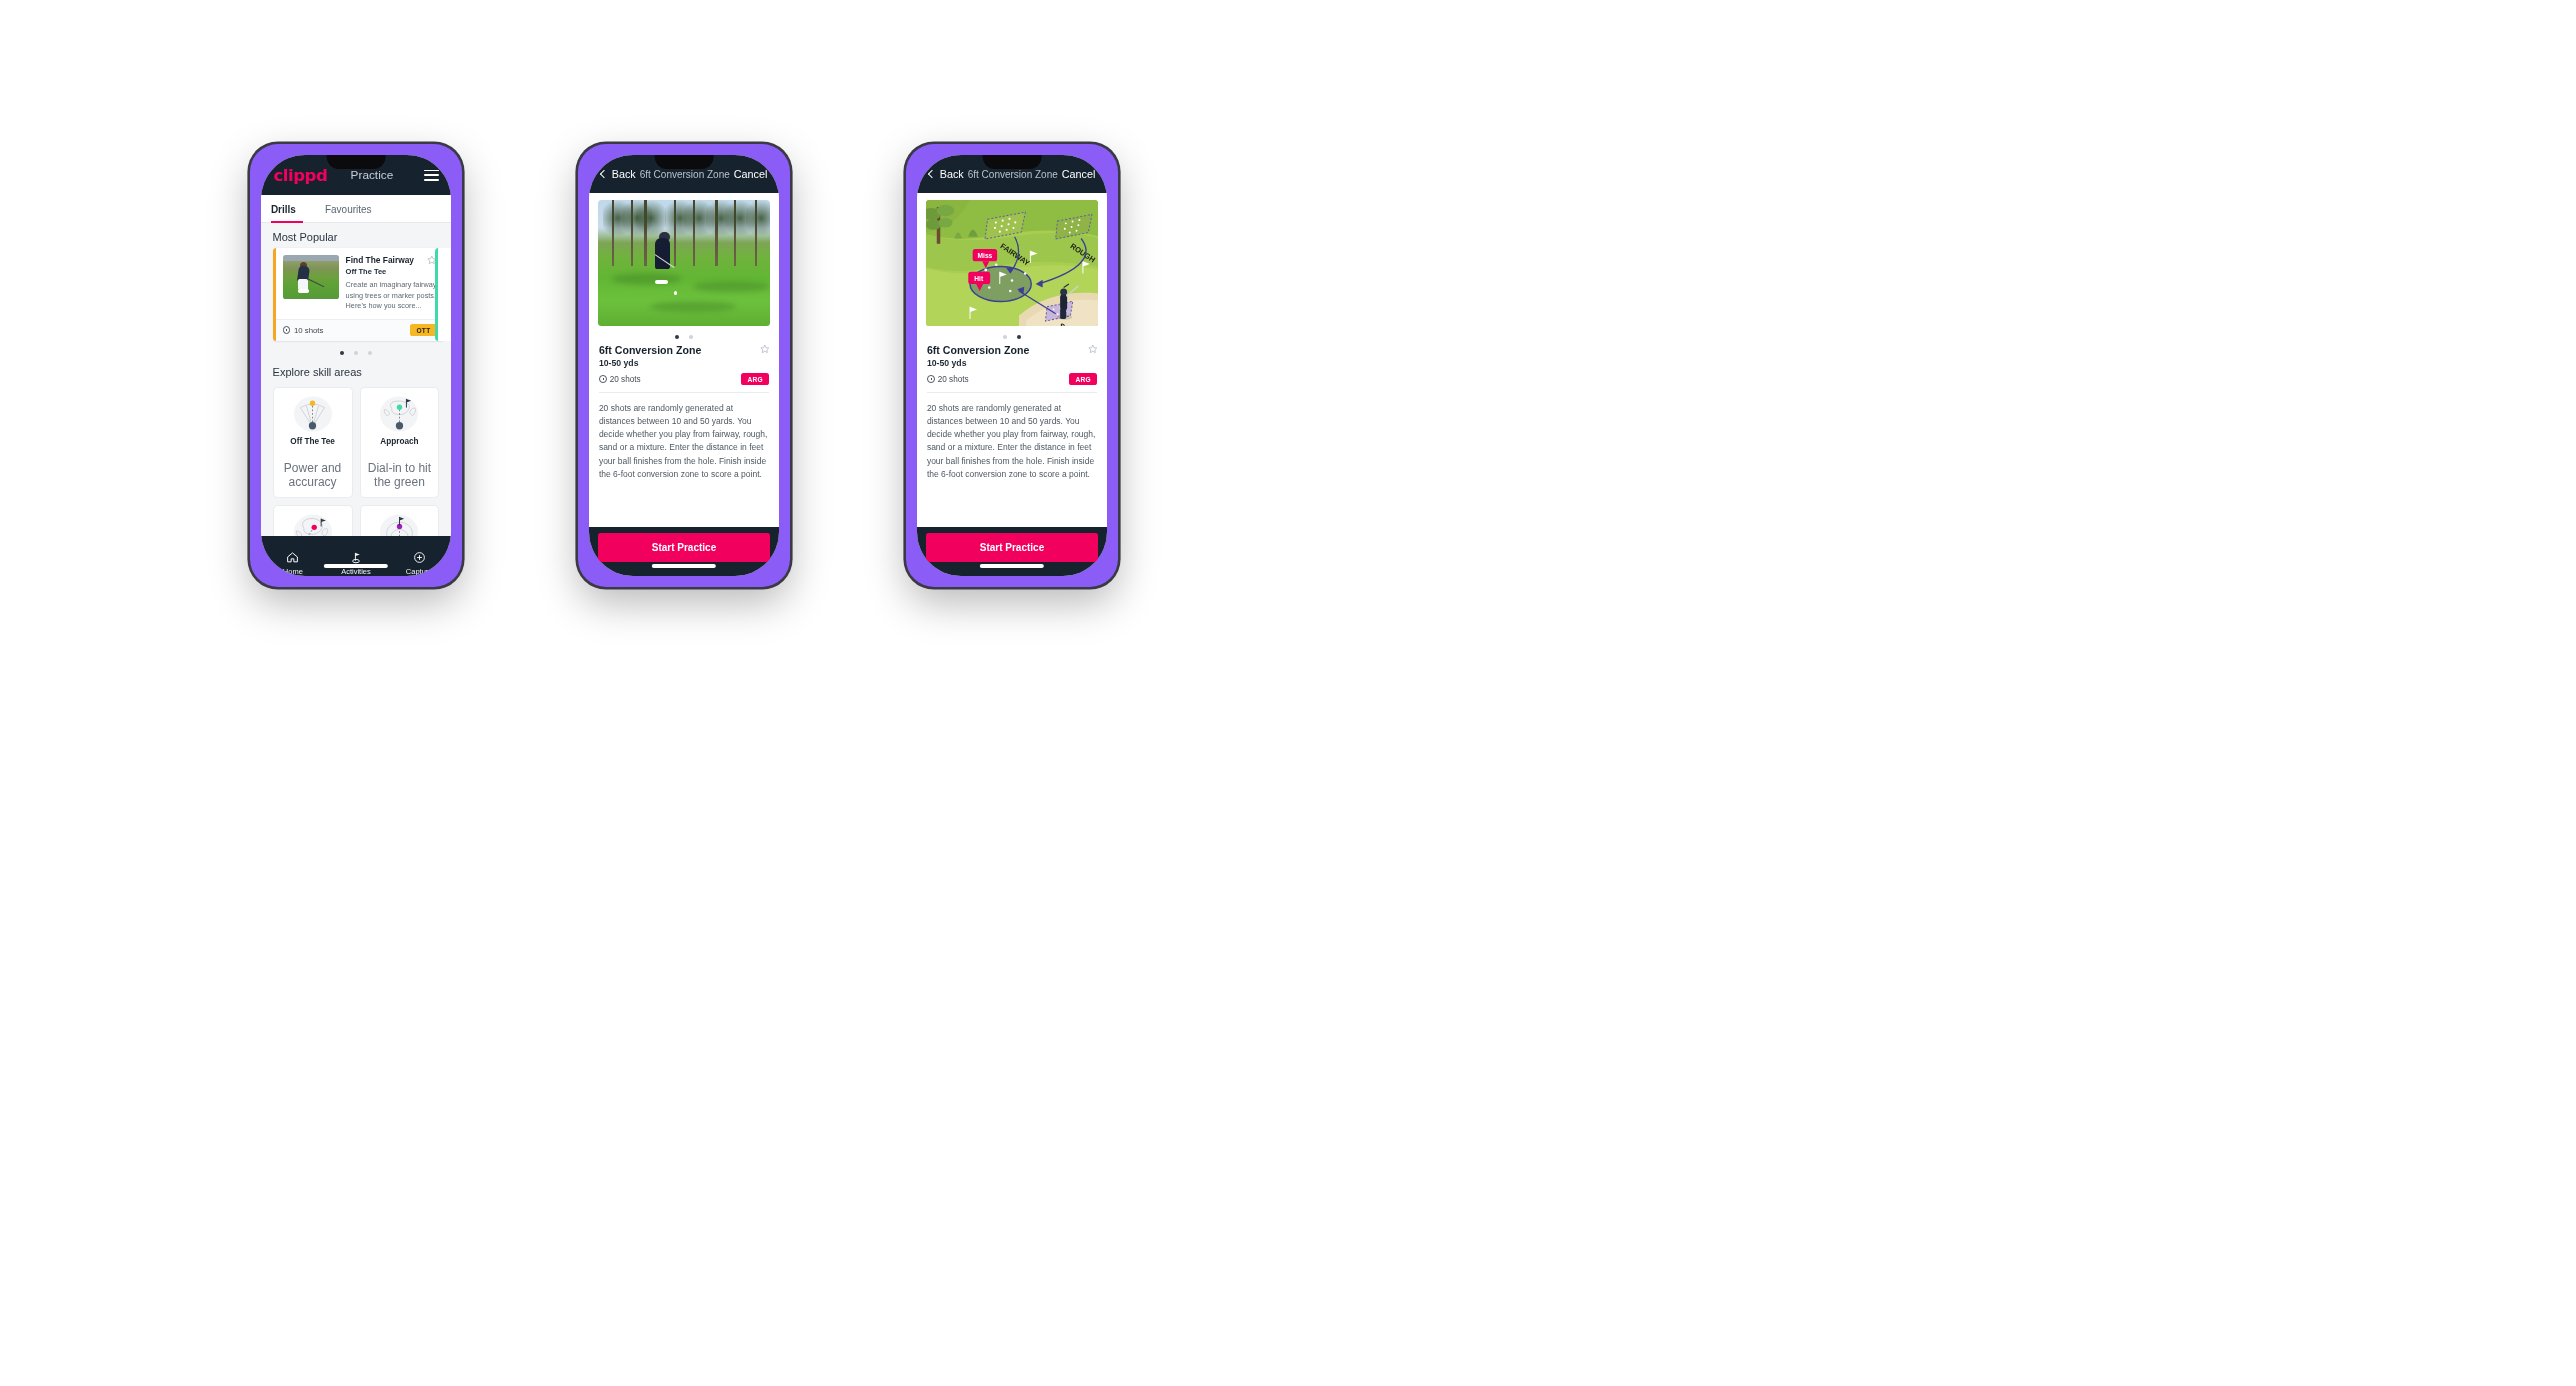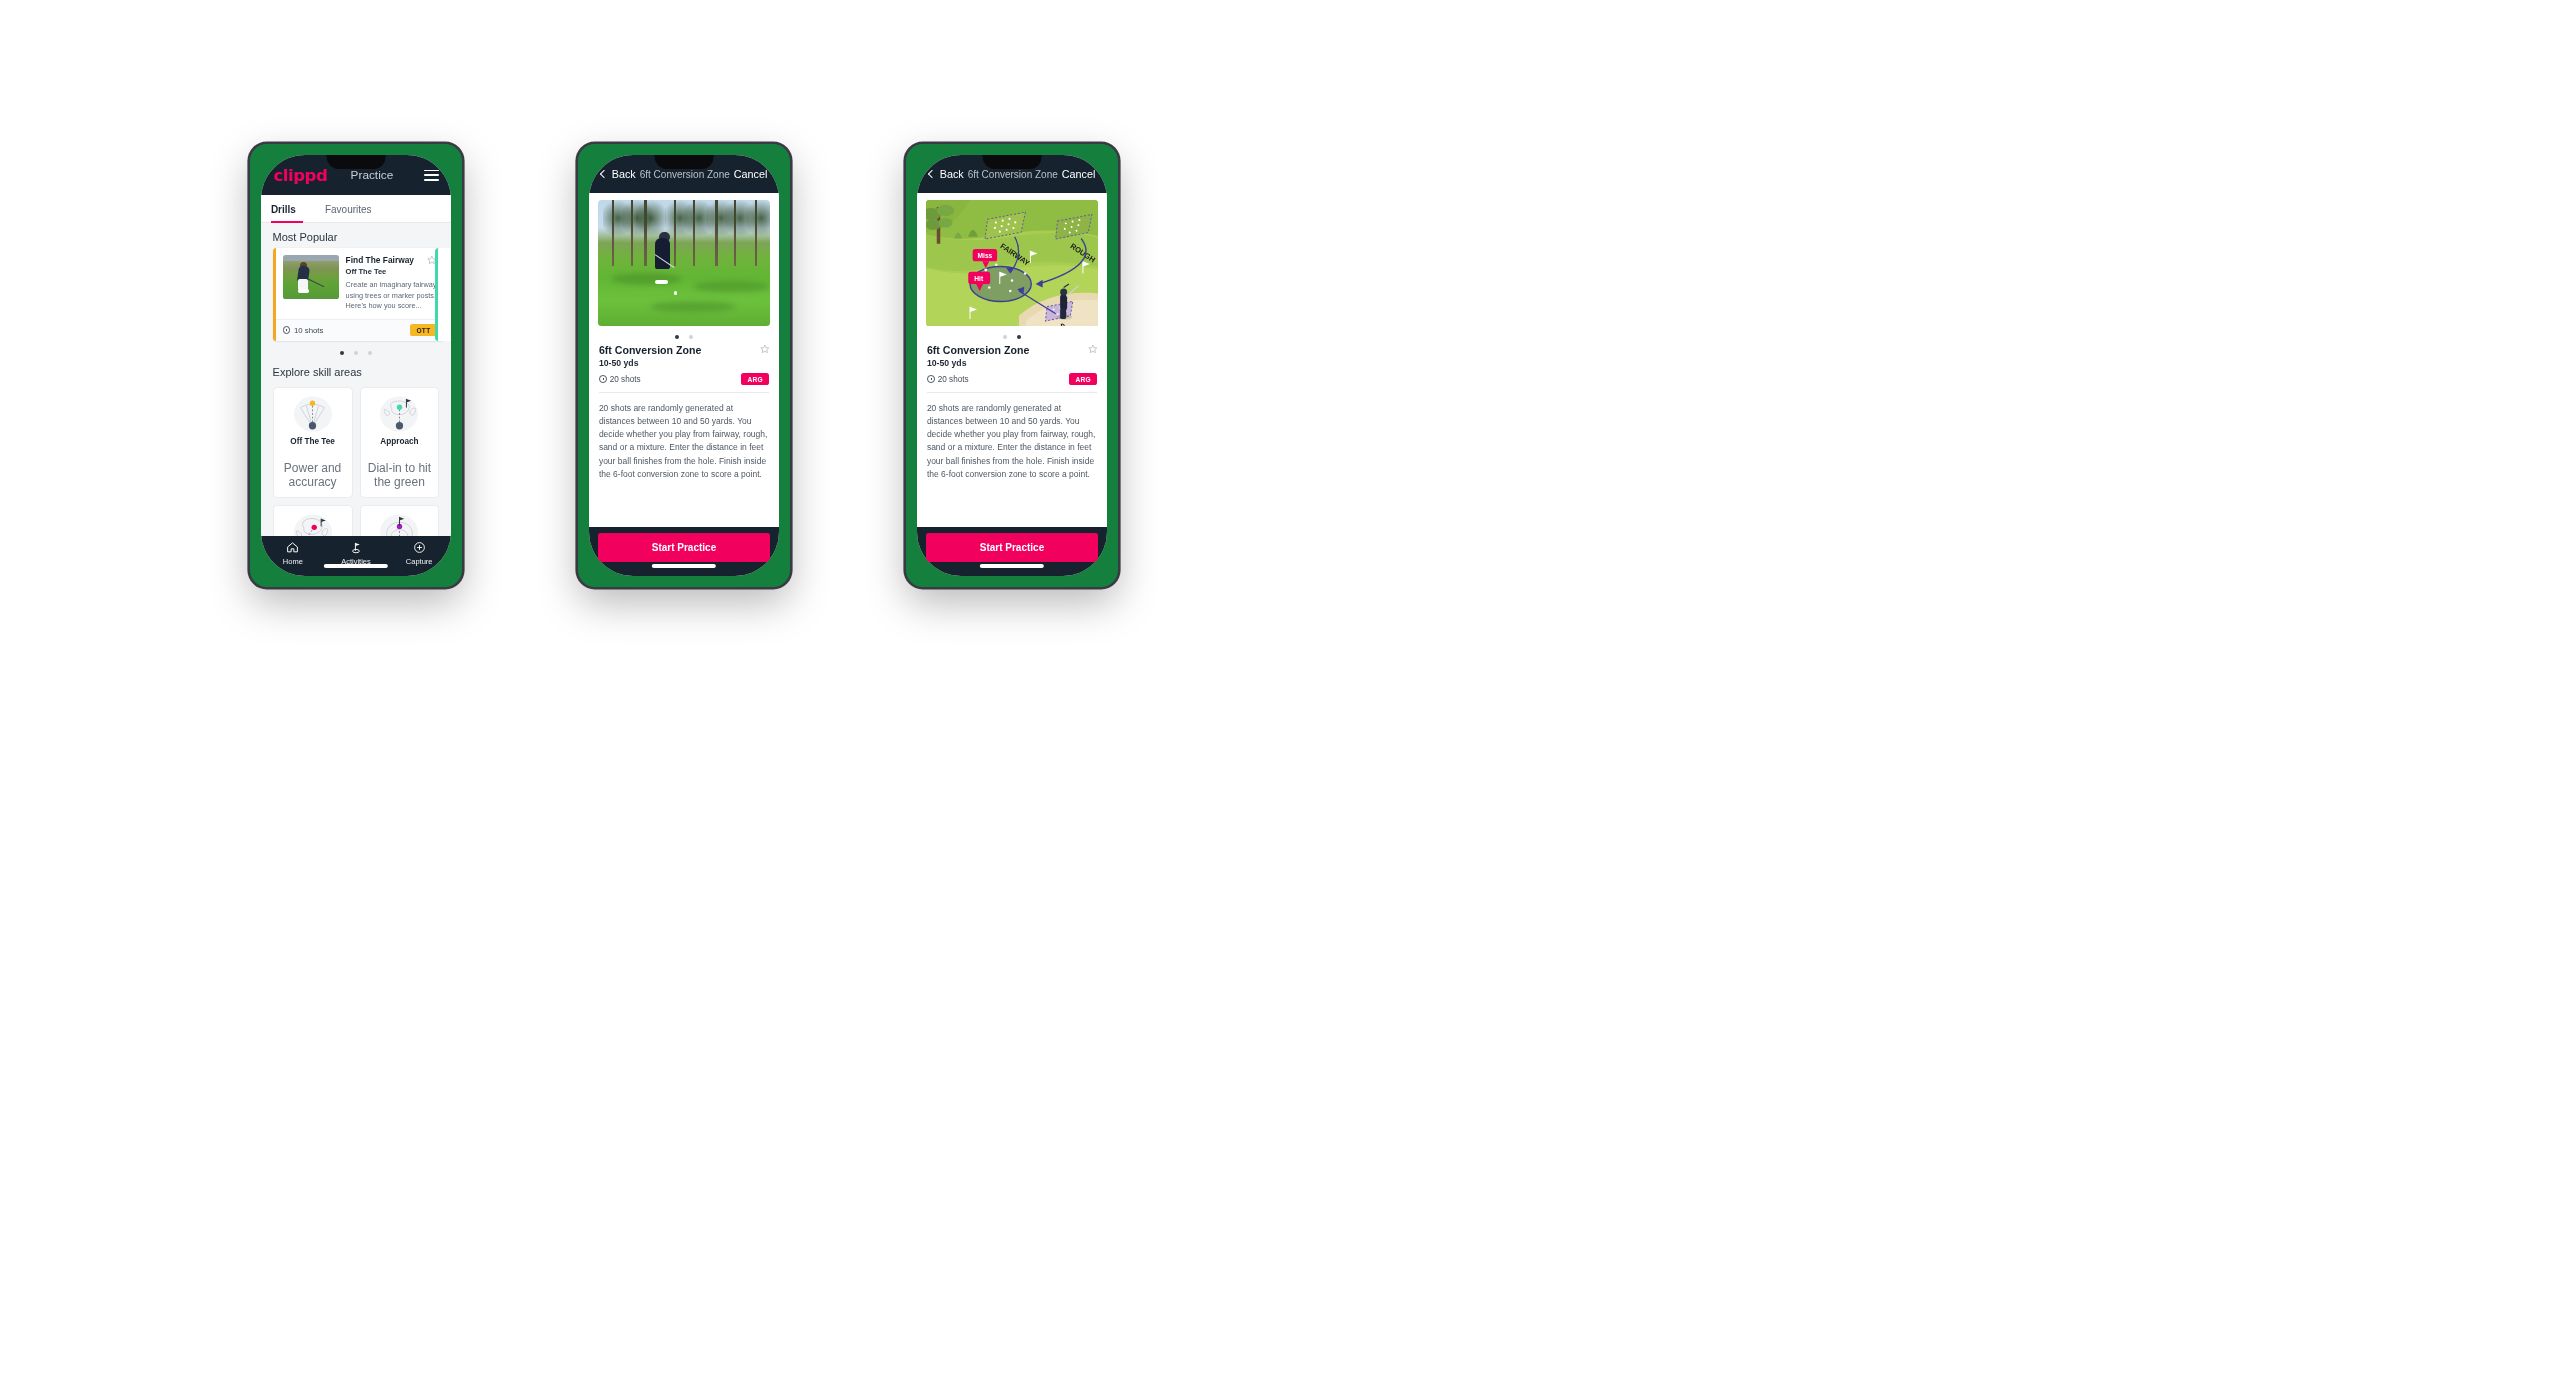--- a/index.html
+++ b/index.html
@@ -7,22 +7,22 @@
     width: 2576px; height: 1387px;
     background: #ffffff;
     font-family: "Liberation Sans", sans-serif;
     overflow: hidden;
   }
   .stage { position: relative; width: 2576px; height: 1387px; }
 
   
   .phone {
     position: absolute;
-    background: #15803d;
-    border-radius: 17px;
+    background: #8b5cf6;
+    border-radius: 28px;
     box-shadow: 0 0 0 2.6px #3a3a44, 0 15.7px 40px rgba(0,0,0,.28);
     padding: 11.3px;
   }
   .screen {
     position: relative;
     width: 100%; height: 100%;
     background: #f4f5f7;
     border-radius: 44px;
     overflow: hidden;
     display: flex; flex-direction: column;
@@ -162,21 +162,21 @@
   .skill-ic .halo {
     position: absolute; left: 50%; top: 50%; transform: translate(-50%,-50%);
     width: 38px; height: 35px; background: #f3f4f6; border-radius: 50%;
   }
   .skill-ic svg { position: relative; width: 100%; height: 100%; display: block; }
   .skill-name { font-size: 8.2px; font-weight: 700; color: #18222d; }
   .skill-desc { font-size: 12px; color: #6a737d; margin-top: 15px; }
 
   .p1-nav {
     background: #16232f; flex: 0 0 auto; height: 40px;
-    display: flex; align-items: flex-start; padding-top: 5.2px;
+    display: flex; align-items: flex-end; padding-top: 5.2px;
   }
   .nav-item { flex: 1; text-align: center; color: #ffffff; }
   .nav-item .ic { height: 14px; display: flex; align-items: center; justify-content: center; }
   .nav-item .ic svg { width: 13px; height: 13px; }
   .nav-item .lb { font-size: 7.5px; margin-top: 2.6px; color: #eef1f4; }
 
   
   #phone2 { left: 578px; top: 144px; width: 212px; height: 443px; }
   #phone3 { left: 906px; top: 144px; width: 212px; height: 443px; }
 

